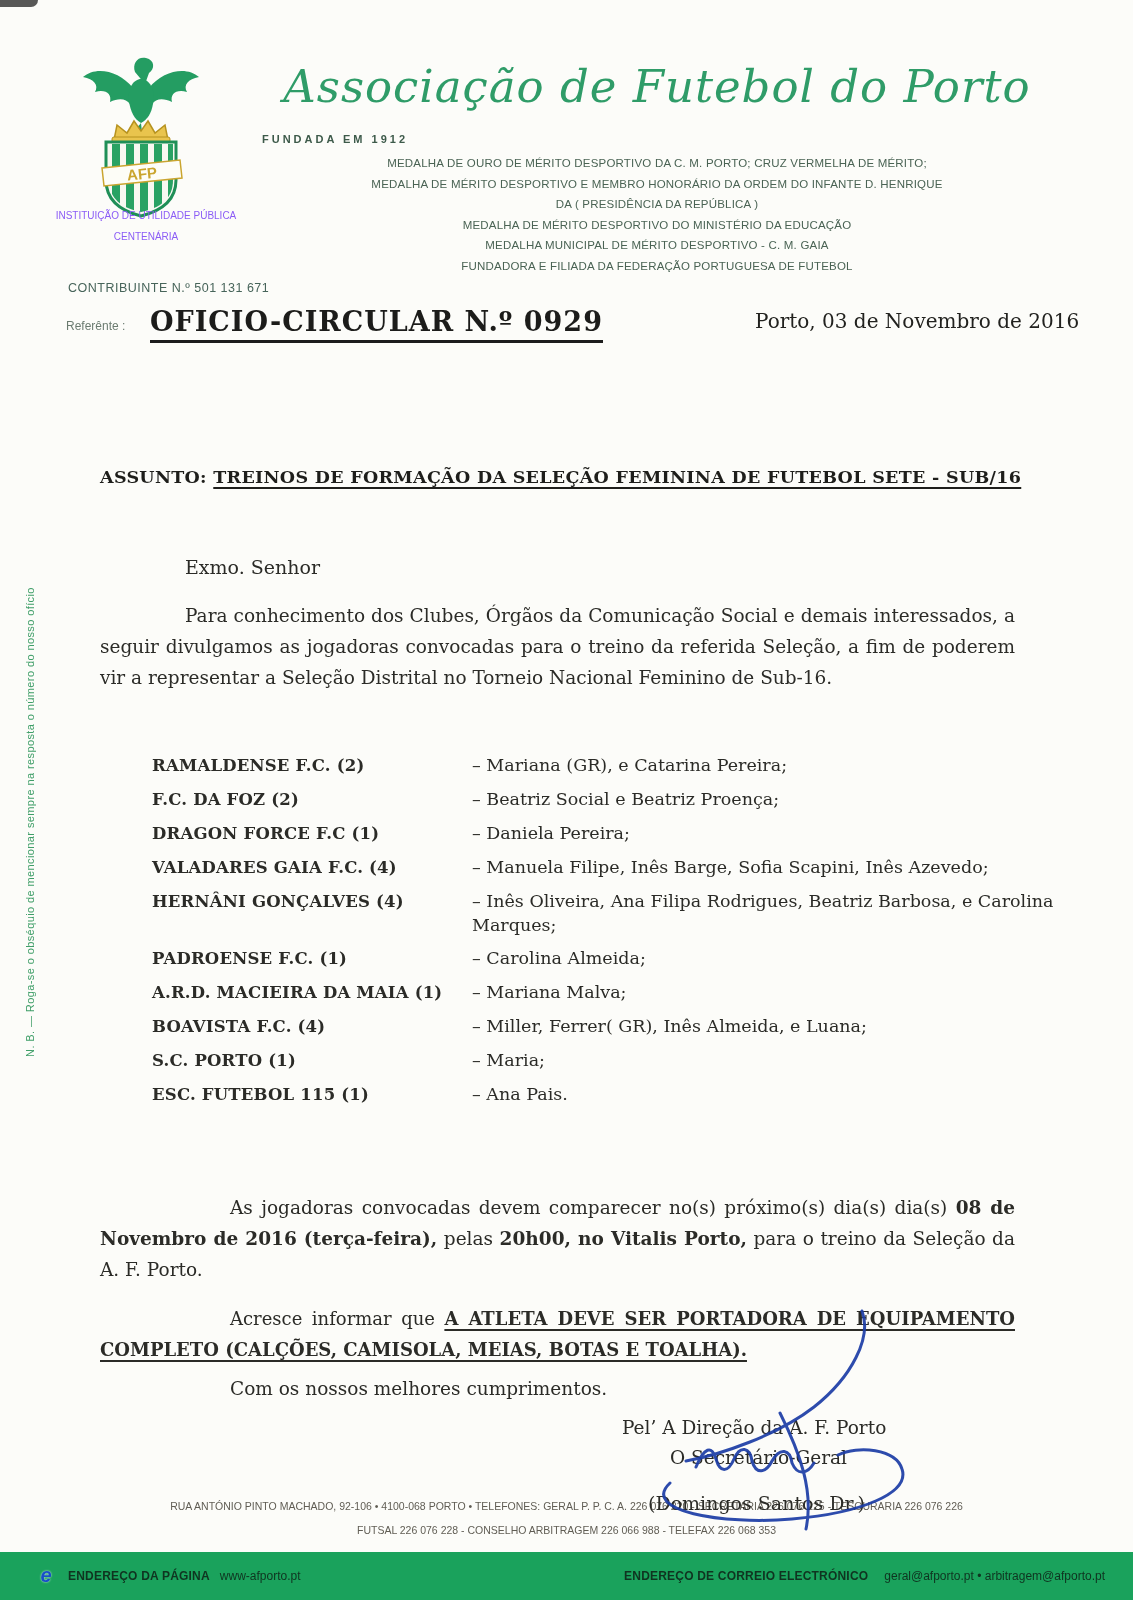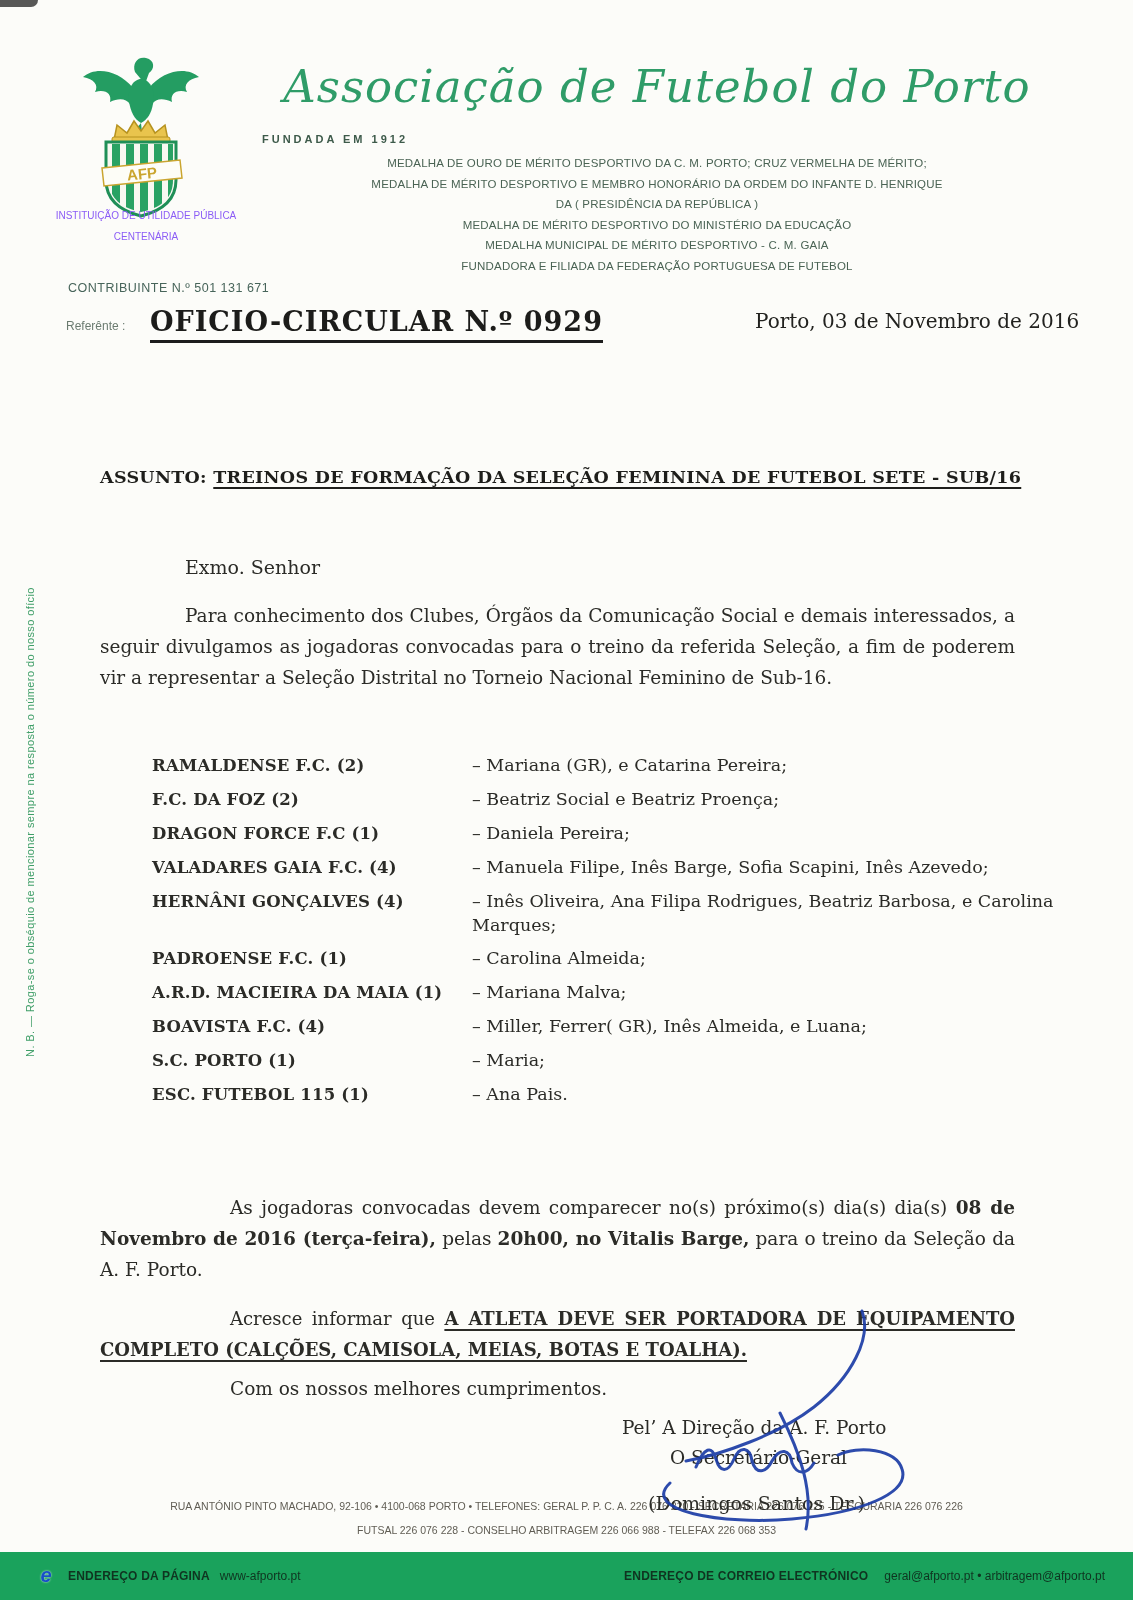--- a/index.html
+++ b/index.html
@@ -208,21 +208,21 @@
       <div class="roster-row">
         <div class="club-cell">S.C. PORTO (1)</div>
         <div class="players-cell">– Maria;</div>
       </div>
       <div class="roster-row">
         <div class="club-cell">ESC. FUTEBOL 115 (1)</div>
         <div class="players-cell">– Ana Pais.</div>
       </div>
     </div>
 
-  <div class="schedule"><span class="seg-normal">As jogadoras convocadas devem comparecer no(s) próximo(s) dia(s) dia(s) </span><span class="seg-bold">08 de Novembro de 2016 (terça-feira),</span><span class="seg-normal"> pelas </span><span class="seg-bold">20h00, no Vitalis Barge,</span><span class="seg-normal"> para o treino da Seleção da A. F. Porto.</span></div>
+  <div class="schedule"><span class="seg-normal">As jogadoras convocadas devem comparecer no(s) próximo(s) dia(s) dia(s) </span><span class="seg-bold">08 de Novembro de 2016 (terça-feira),</span><span class="seg-normal"> pelas </span><span class="seg-bold">20h00, no Vitalis Porto,</span><span class="seg-normal"> para o treino da Seleção da A. F. Porto.</span></div>
   <div class="equipment"><span class="seg-normal">Acresce informar que </span><span class="seg-bold-underline">A ATLETA DEVE SER PORTADORA DE EQUIPAMENTO COMPLETO (CALÇÕES, CAMISOLA, MEIAS, BOTAS E TOALHA).</span></div>
 
   <div class="closing">Com os nossos melhores cumprimentos.</div>
   <div class="sign-role1">Pel’ A Direção da A. F. Porto</div>
   <div class="sign-role2">O Secretário-Geral</div>
   <div class="sign-name">(Domingos  Santos Dr.)</div>
 
   <svg class="signature-svg" viewBox="0 0 340 250">
     <g fill="none" stroke="#1c3da6" stroke-width="3" stroke-linecap="round" opacity="0.92">
       <path d="M262,16 C272,42 252,82 214,112 C178,140 120,160 86,166"></path>

